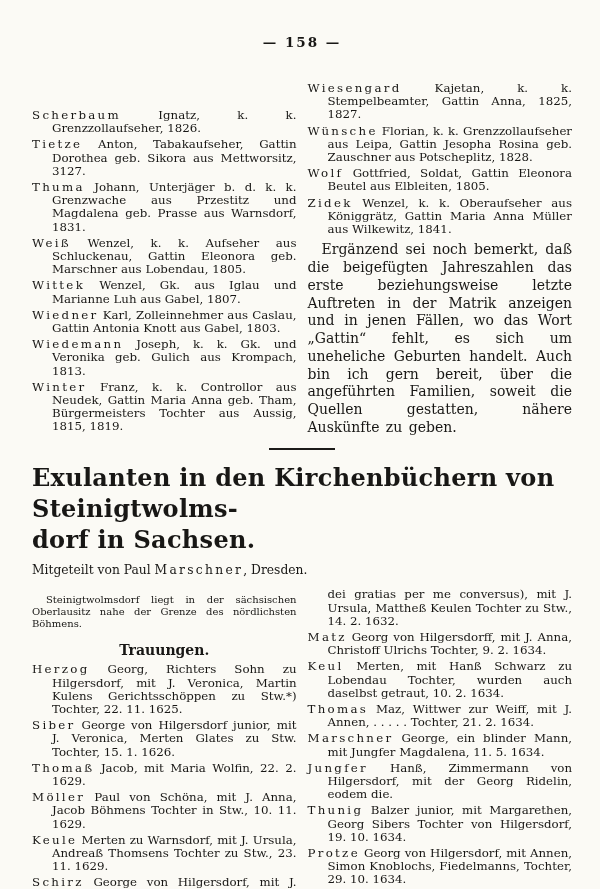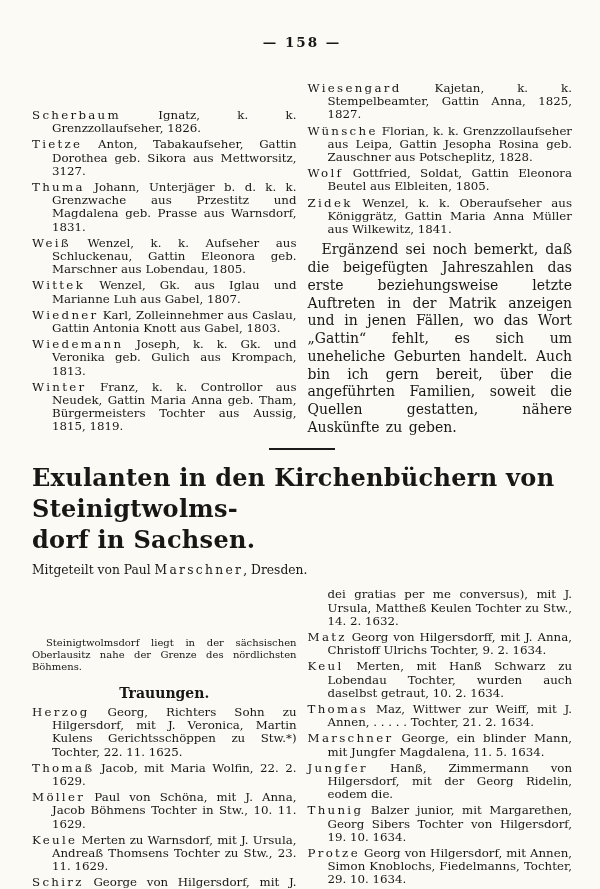--- a/index.html
+++ b/index.html
@@ -87,20 +87,21 @@
   </div>
 
   <div class="byline"><span>Mitgeteilt von Paul </span><span class="gesperrt">Marschner</span><span>, Dresden.</span></div>
 
   <div class="cols">
     <div class="col">
       <div class="intro">Steinigtwolmsdorf liegt in der sächsischen Oberlausitz nahe der Grenze des nördlichsten Böhmens.</div>
       <div class="subsection-heading">Trauungen.</div>
       <div>
           <div class="entry"><span class="gesperrt">Herzog</span><span> Georg, Richters Sohn zu Hilgersdorf, mit J. Veronica, Martin Kulens Gerichtsschöppen zu Stw.*) Tochter, 22. 11. 1625.</span></div>
+          <div class="entry"><span class="gesperrt">Siber</span><span> George von Hilgersdorf junior, mit J. Veronica, Merten Glates zu Stw. Tochter, 15. 1. 1626.</span></div>
           <div class="entry"><span class="gesperrt">Thomaß</span><span> Jacob, mit Maria Wolfin, 22. 2. 1629.</span></div>
           <div class="entry"><span class="gesperrt">Möller</span><span> Paul von Schöna, mit J. Anna, Jacob Böhmens Tochter in Stw., 10. 11. 1629.</span></div>
           <div class="entry"><span class="gesperrt">Keule</span><span> Merten zu Warnsdorf, mit J. Ursula, Andreaß Thomsens Tochter zu Stw., 23. 11. 1629.</span></div>
           <div class="entry"><span class="gesperrt">Schirz</span><span> George von Hilgersdorf, mit J. Dorothee, George Thonichß, Gerichtsschöppen zu Stw. Tochter, 9. 2. 1630.</span></div>
         </div>
 
     </div>
     <div class="col">
         <div class="entry cont"><span>dei gratias per me conversus), mit J. Ursula, Mattheß Keulen Tochter zu Stw., 14. 2. 1632.</span></div>
         <div class="entry"><span class="gesperrt">Matz</span><span> Georg von Hilgersdorff, mit J. Anna, Christoff Ulrichs Tochter, 9. 2. 1634.</span></div>

